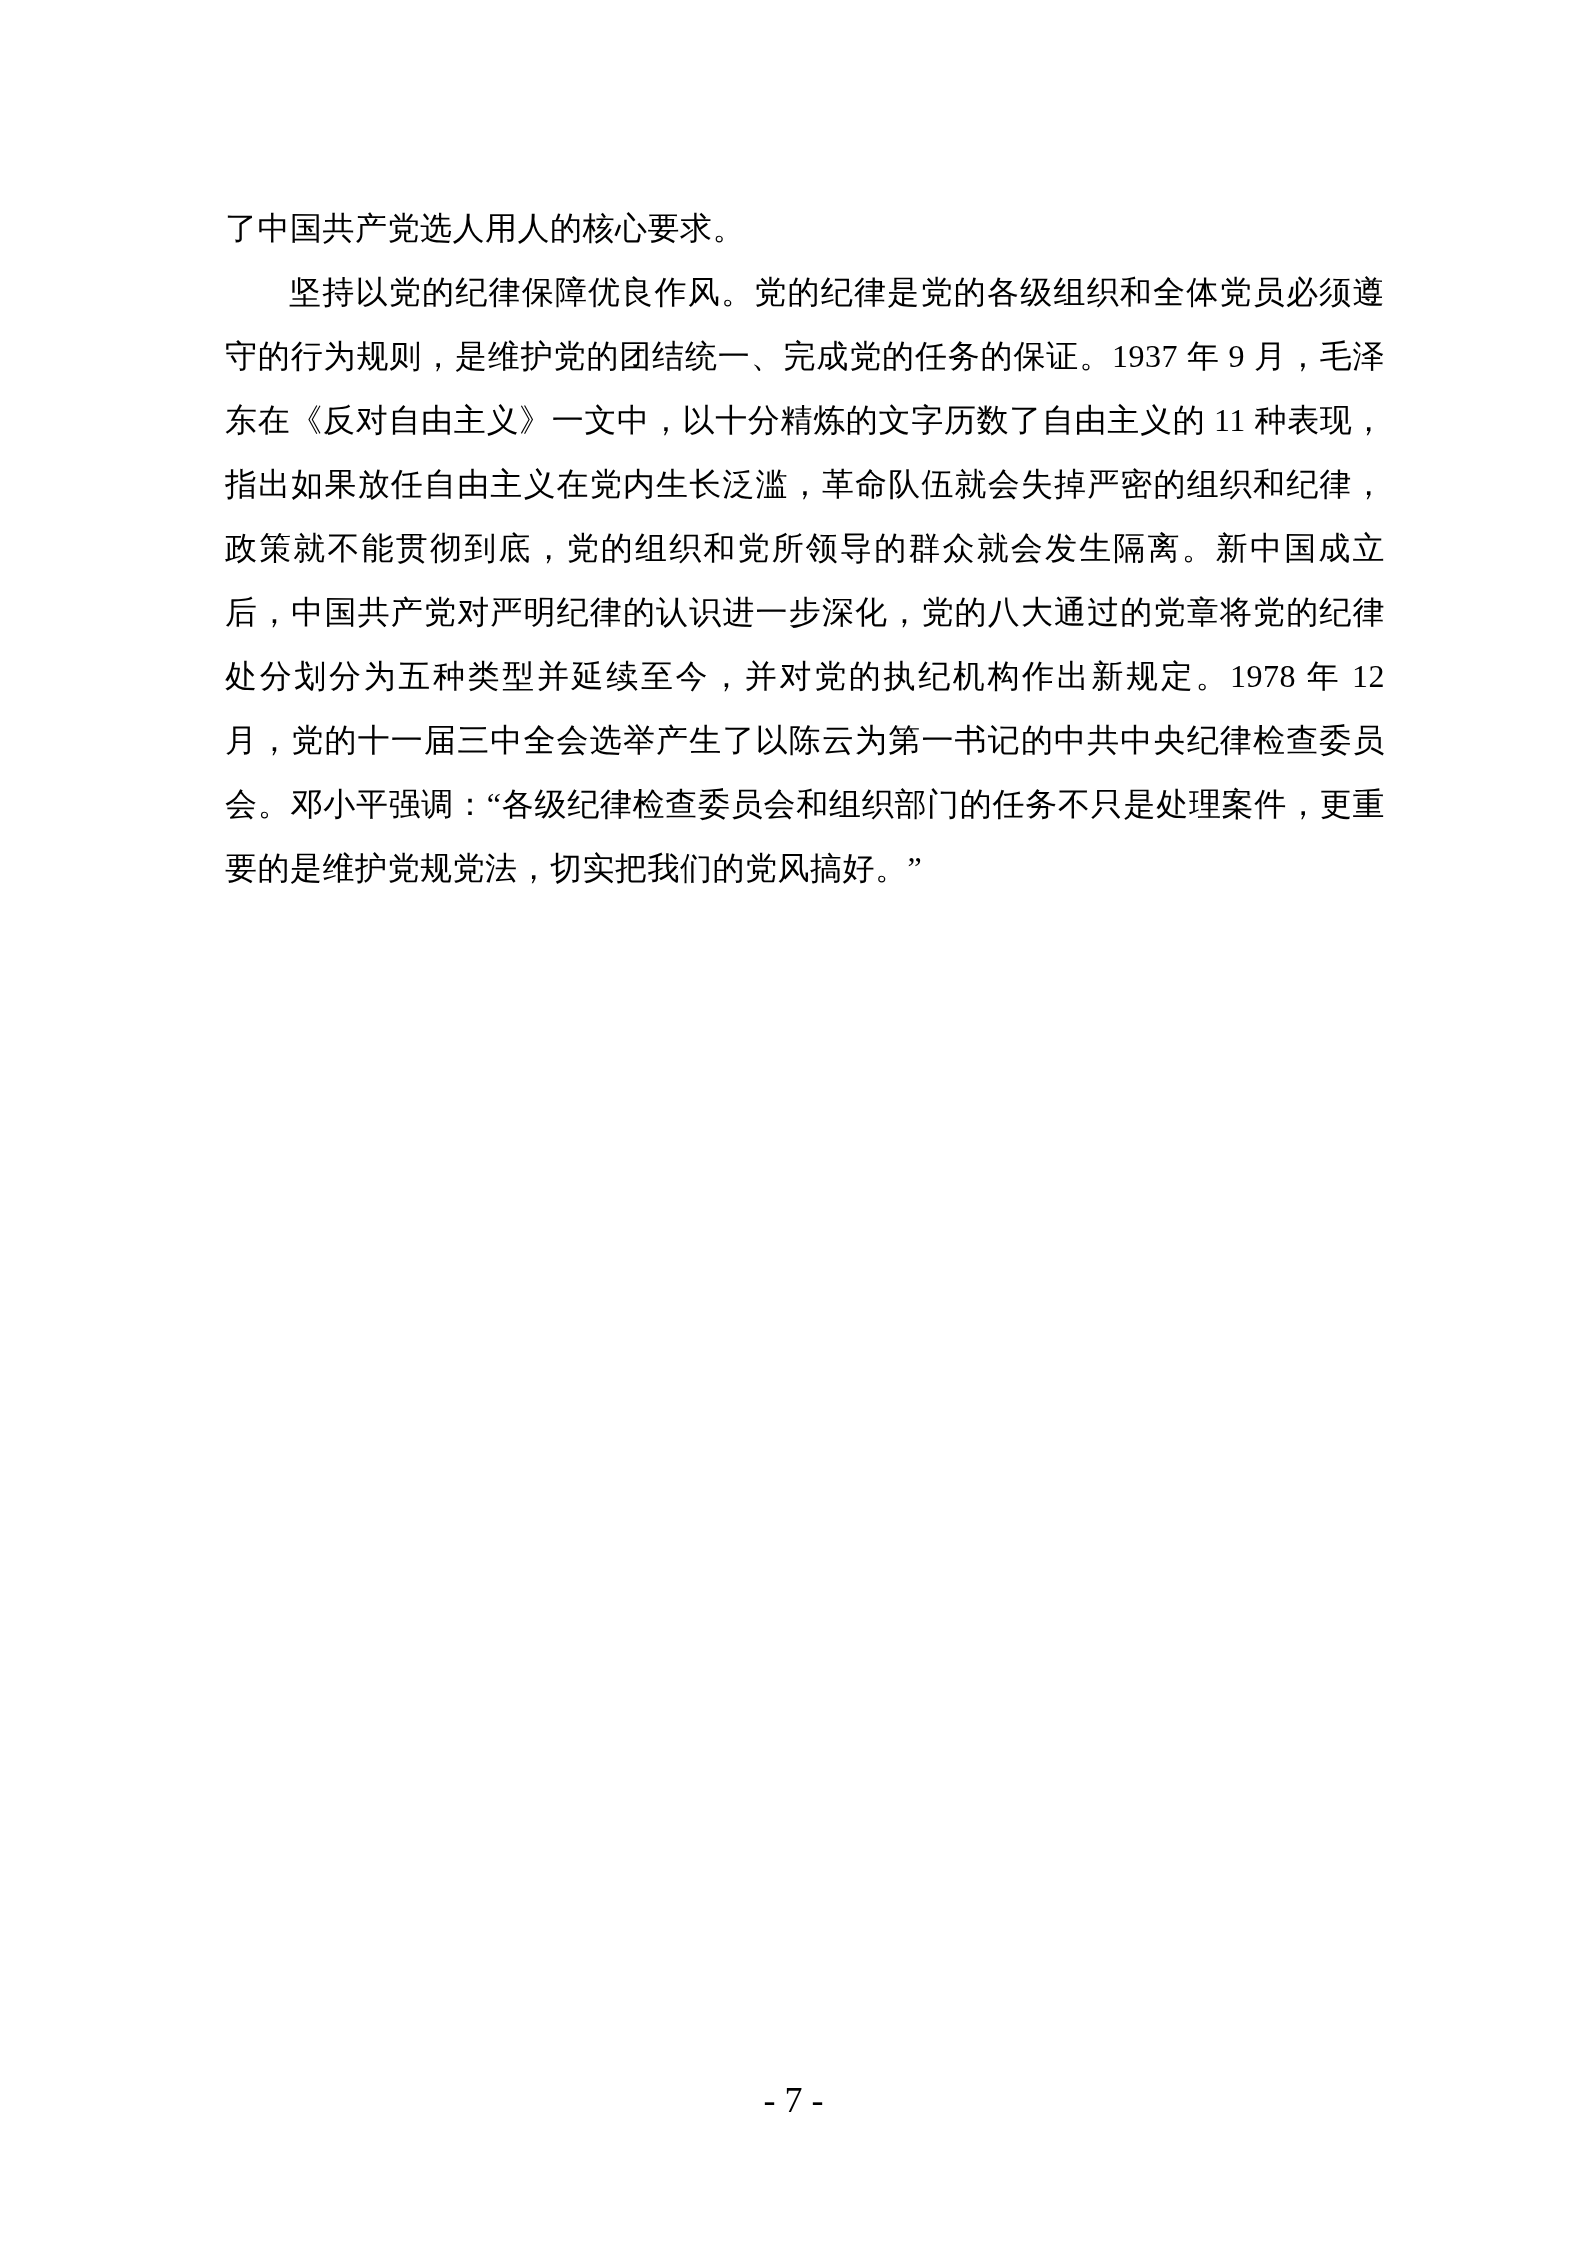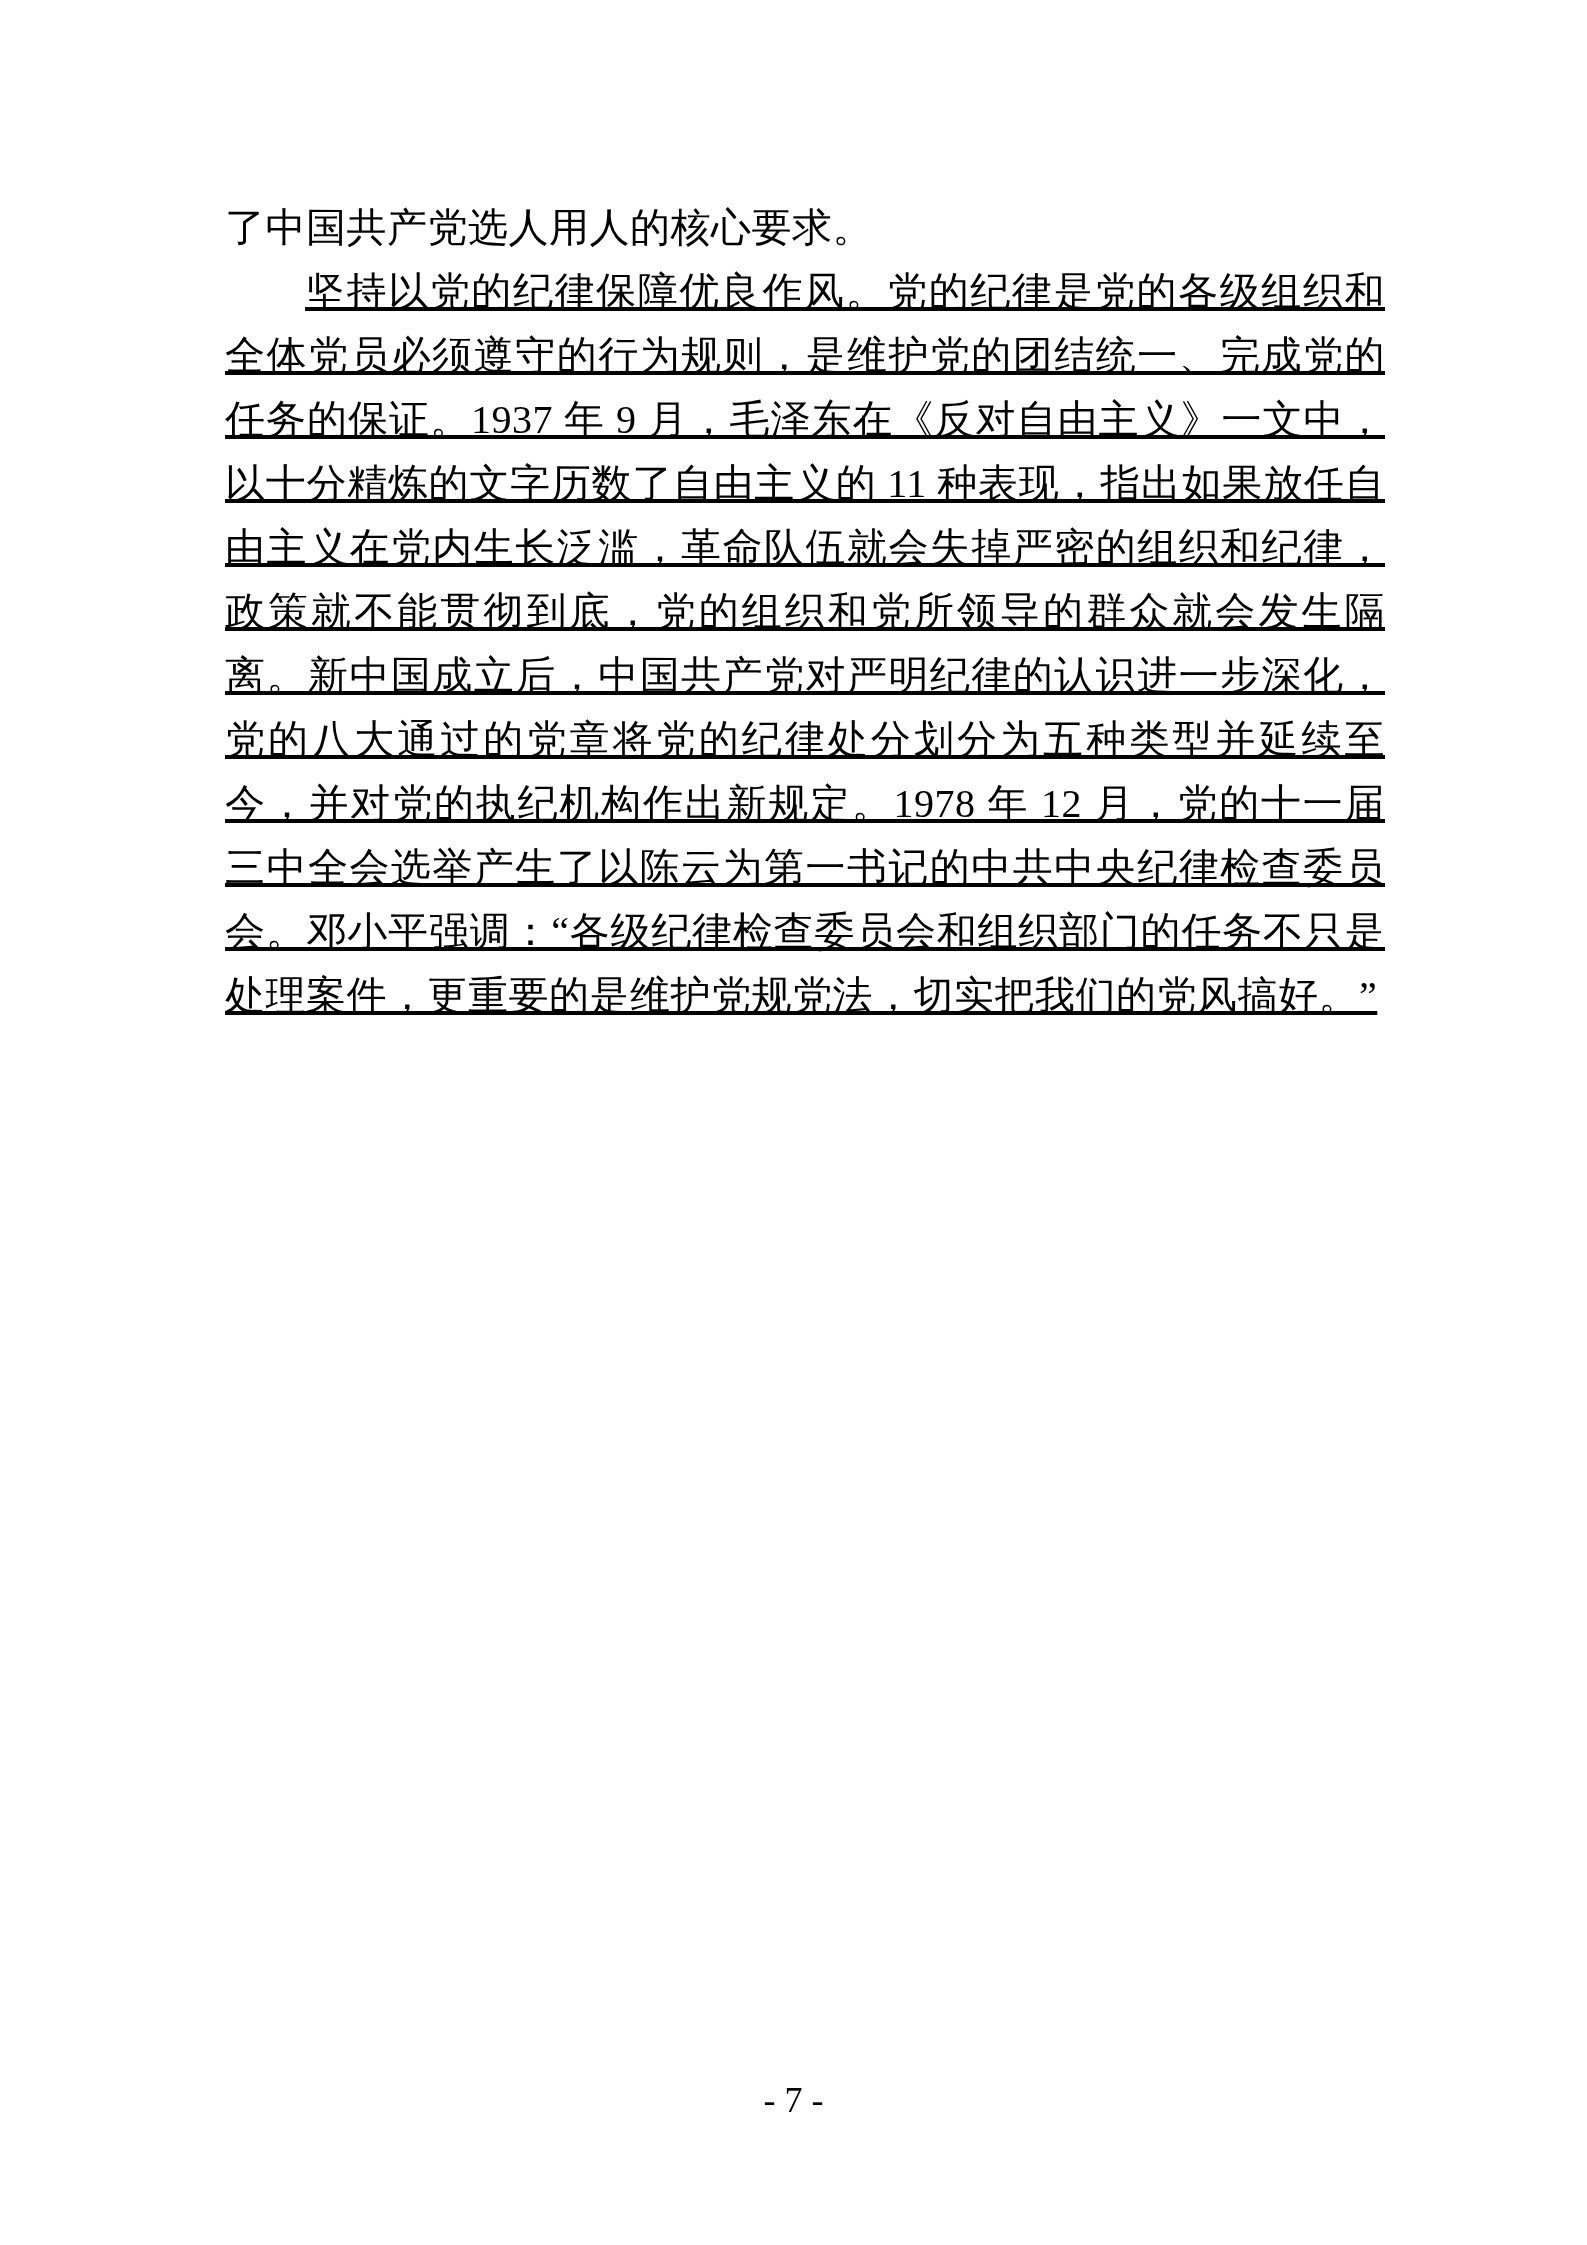--- a/index.html
+++ b/index.html
@@ -13,33 +13,32 @@
     background: #ffffff;
     color: #000000;
     font-family: "Liberation Serif", "DejaVu Serif", serif;
     overflow: hidden;
   }
   .text-block {
     position: absolute;
     left: 225px;
     top: 196px;
     width: 1160px;
-    font-size: 40px;
+    font-size: 32px;
     line-height: 64px;
     text-align: justify;
     text-justify: inter-character;
     letter-spacing: 0.5px;
   }
   .para {
     margin: 0;
     padding: 0;
   }
   .para.indent {
     text-indent: 2em;
-    text-decoration: underline;
   }
   .page-number {
     position: absolute;
     top: 2078px;
     left: 0;
     width: 1587px;
     text-align: center;
     font-size: 36px;
     line-height: 44px;
     white-space: pre;

